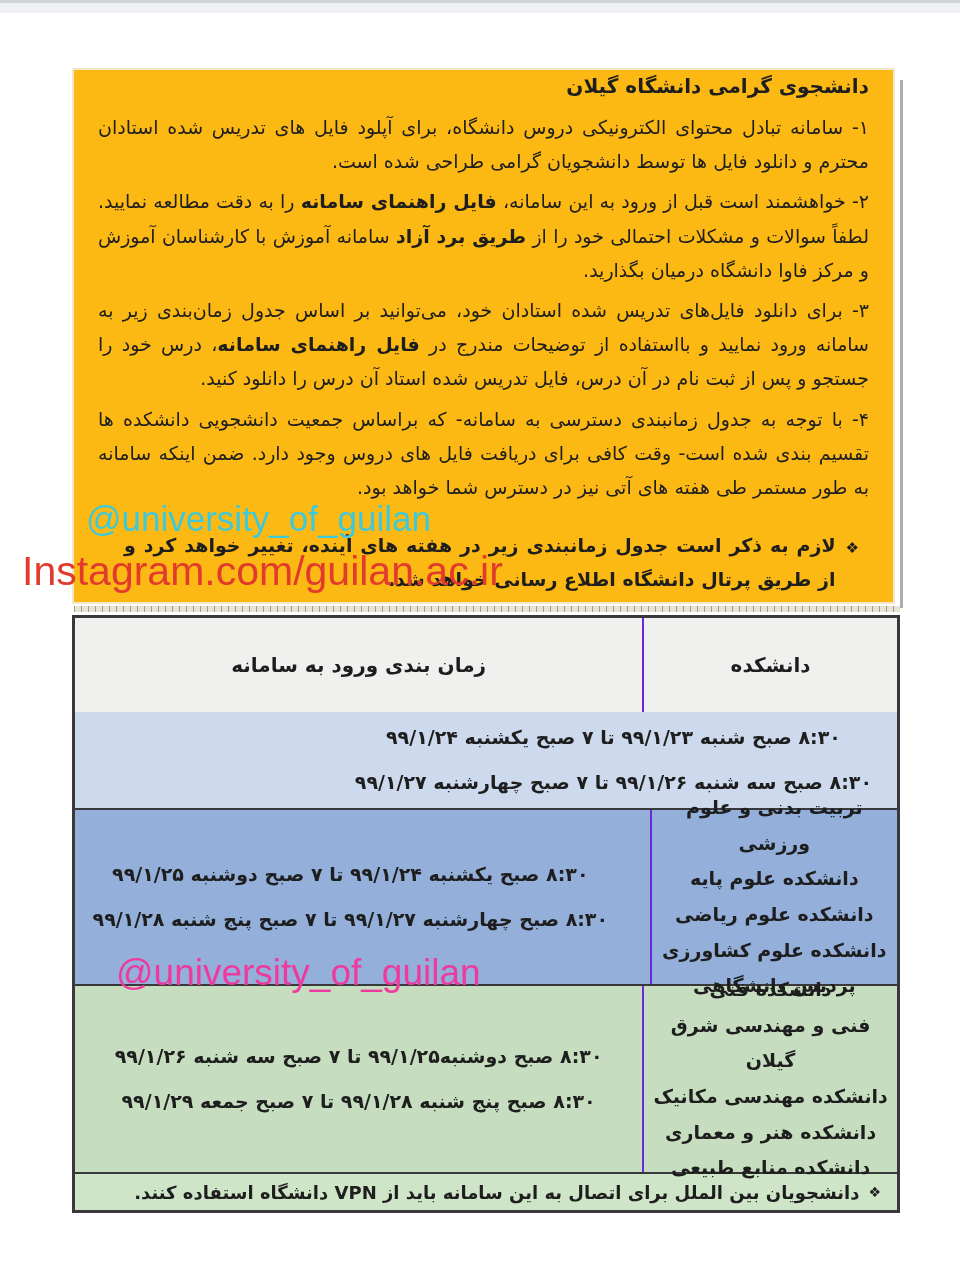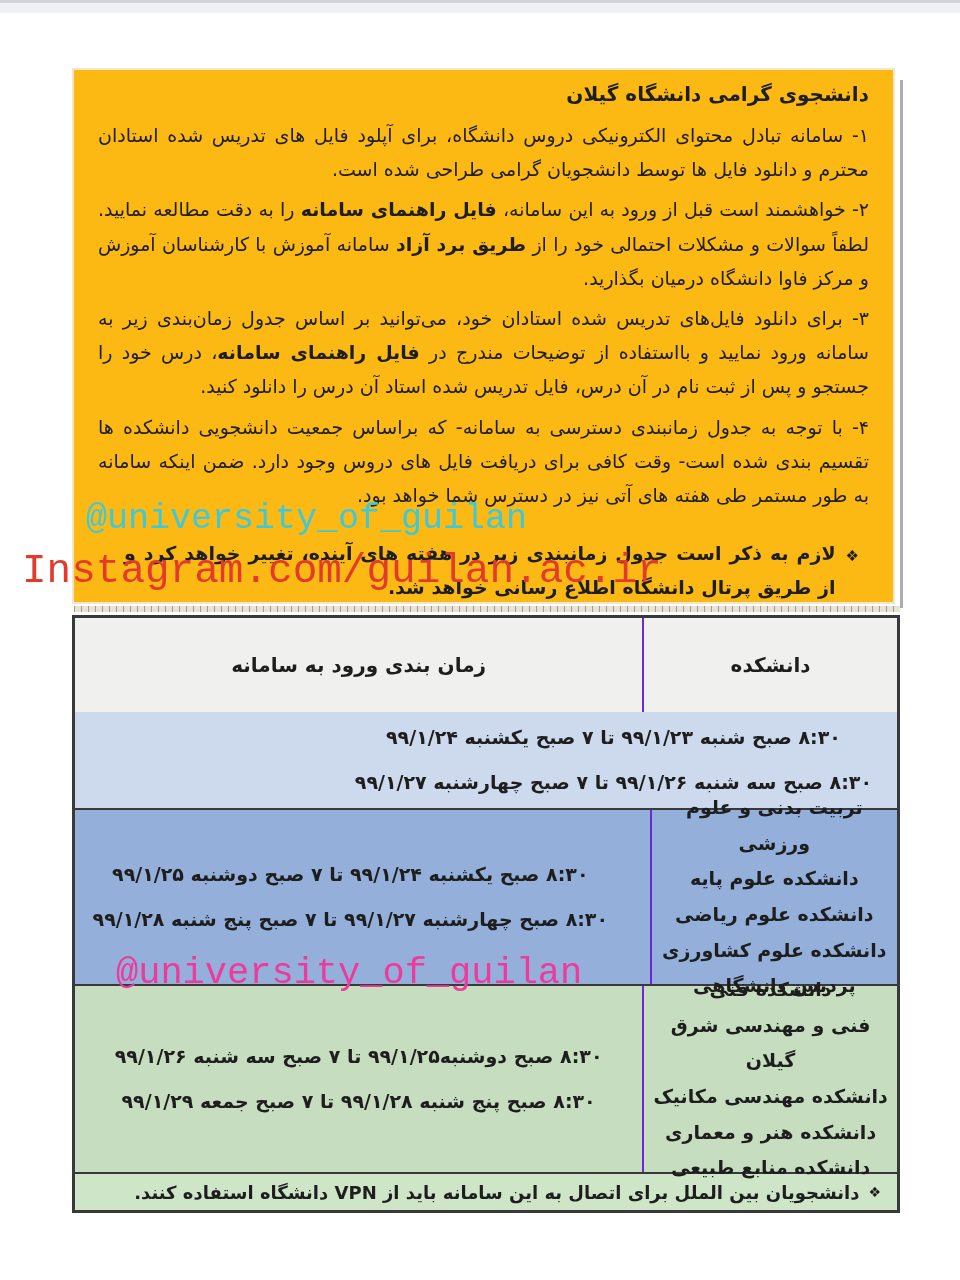--- a/index.html
+++ b/index.html
@@ -7,33 +7,33 @@
   body {
     width:960px; height:1280px; position:relative; overflow:hidden;
     background:#ffffff; font-family:"DejaVu Sans", sans-serif; color:#1e1e1e;
   }
   
   .top-bar { position:absolute; top:0; left:0; right:0; height:13px;
     background:#eff1f4; border-top:3px solid #d2d4d9; }
 
   
   .notice-box { position:absolute; left:72px; top:68px; width:823px; height:536px;
-    border:2px solid #f0e7cc; padding:12px 24px 0 24px; direction:rtl; }
+    border:2px solid #f0e7cc; padding:4px 24px 0 24px; direction:rtl; }
   .notice-shadow-right { position:absolute; left:900px; top:80px; width:3px; height:528px; background:#abadb2; }
   .notice-ticks { position:absolute; left:74px; top:606px; width:826px; height:6px;
     background:repeating-linear-gradient(90deg,#a19c8a 0 1px,#e7e3d5 1px 7px); }
   .notice-title { font-size:20px; font-weight:700; margin:0 0 12px 0; }
   .notice-paragraphs p { font-size:19px; line-height:1.8; margin:0 0 6px 0; text-align:justify; font-weight:400; }
   .notice-paragraphs .em { font-weight:700; }
   .note { margin-top:24px; display:flex; gap:10px; font-weight:700; font-size:19px;
     line-height:1.8; padding:0 10px 0 26px; text-align:justify; }
   .note .bullet { font-size:15px; padding-top:7px; flex:0 0 auto; }
 
   
-  .wm { position:absolute; direction:ltr; font-family:Liberation Mono, monospace; font-weight:400; z-index:5; }
+  .wm { position:absolute; direction:ltr; font-family:Liberation Sans, sans-serif; font-weight:400; z-index:5; }
   .wm-cyan { left:86px; top:499px; font-size:35px; }
   .wm-red  { left:0; top:548px; width:100%; text-align:left; text-indent:22px; font-size:41px; }
   .wm-pink { left:116px; top:952px; font-size:37px; }
 
   
   .sched-table { position:absolute; left:72px; top:615px; width:828px;
     border:3px solid #39393b; direction:rtl; z-index:1; }
   .t-row { display:flex; border-top:2px solid #39393b; }
   .t-row:first-child { border-top:none; }
   .cell { display:flex; flex-direction:column; justify-content:center; align-items:center;

